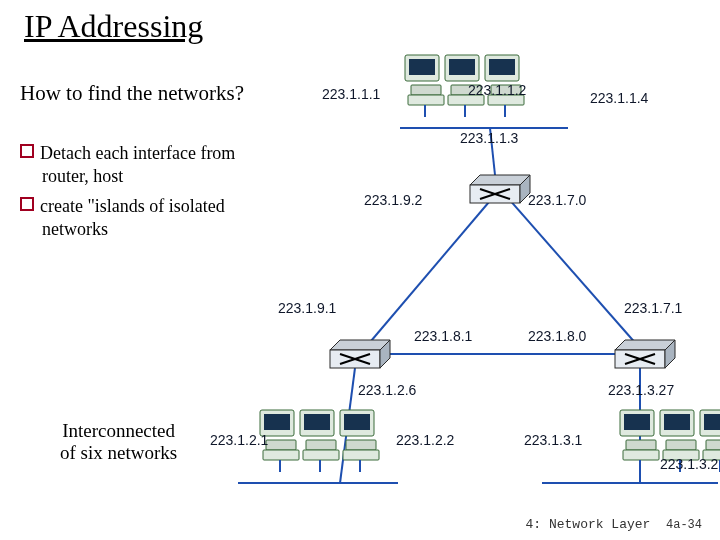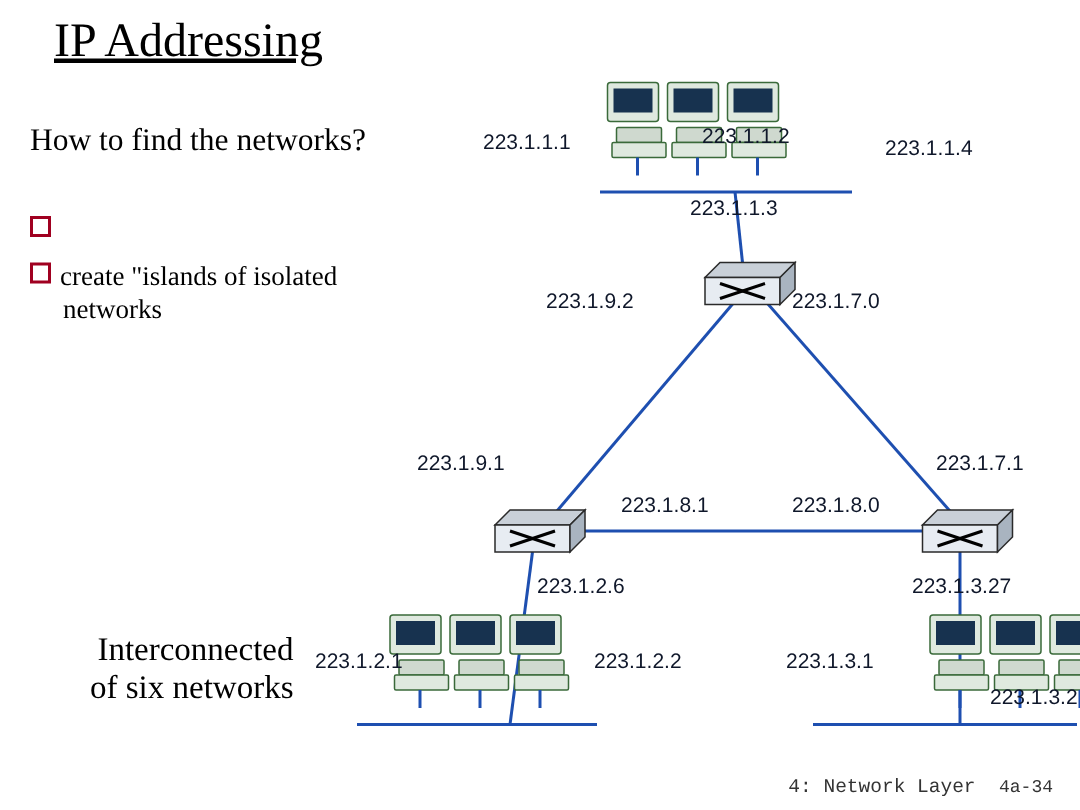--- a/index.html
+++ b/index.html
@@ -1,22 +1,22 @@
 <!DOCTYPE html>
 <html><head>
 <meta charset="utf-8">
 <style>
   html,body{margin:0;padding:0;width:720px;height:540px;background:#fff;font-family:Georgia,'Times New Roman',serif;overflow:hidden;}
   .stage{position:relative;width:720px;height:540px;}
-  .title{position:absolute;left:36px;top:8px;font-family:'Comic Sans MS','Chalkboard',cursive;font-size:32px;text-decoration:underline;color:#000;}
+  .title{position:absolute;left:24px;top:8px;font-family:'Comic Sans MS','Chalkboard',cursive;font-size:32px;text-decoration:underline;color:#000;}
   .lead{position:absolute;left:20px;top:80px;width:260px;font-family:'Comic Sans MS',cursive;font-size:21px;line-height:1.25;}
   .bullets{position:absolute;left:20px;top:140px;width:260px;font-family:'Comic Sans MS',cursive;font-size:18px;line-height:1.25;}
   .bline{margin:2px 0 8px 0;padding-left:22px;text-indent:-22px;}
   .bmark{display:inline-block;width:10px;height:10px;border:2px solid #a00020;margin-right:6px;vertical-align:1px;}
-  .substr{position:absolute;font-family:'Comic Sans MS',cursive;font-size:22px;text-align:right;line-height:1.15;}
+  .substr{position:absolute;font-family:'Comic Sans MS',cursive;font-size:19px;text-align:center;line-height:1.15;}
   .footer{position:absolute;right:18px;bottom:8px;font-family:Liberation Mono, monospace;font-size:13px;color:#333;}
   .footer .pg{font-size:12px;}
   .lbl{position:absolute;font-family:Helvetica,Arial,sans-serif;font-size:14px;color:#0f172a;white-space:nowrap;}
   
 </style>
 </head>
 <body>
 <div class="stage">
 
 <svg id="svg" width="720" height="540" style="position:absolute;left:0;top:0" viewBox="0 0 720 540">
@@ -59,21 +59,21 @@
         <use href="#pcCluster" x="620" y="410"></use>
         <use href="#router" x="470" y="175"></use>
         <use href="#router" x="330" y="340"></use>
         <use href="#router" x="615" y="340"></use>
       </g>
 </svg>
 
 <div class="title">IP Addressing</div>
 <div class="lead">How to find the networks?</div>
 <div class="bullets">
-  <div class="bline"><span class="bmark"></span></div>
+  <div class="bline"><span class="bmark"></span><span>Detach each interface from router, host</span></div>
   <div class="bline"><span class="bmark"></span><span>create "islands of isolated networks</span></div>
 </div>
 
 <div class="substr" style="left:60px;top:420px;">
   <div>Interconnected</div>
   <div>of six networks</div>
 </div>
 
 <span class="lbl" style="left:322px;top:86px">223.1.1.1</span>
 <span class="lbl" style="left:468px;top:82px">223.1.1.2</span>

